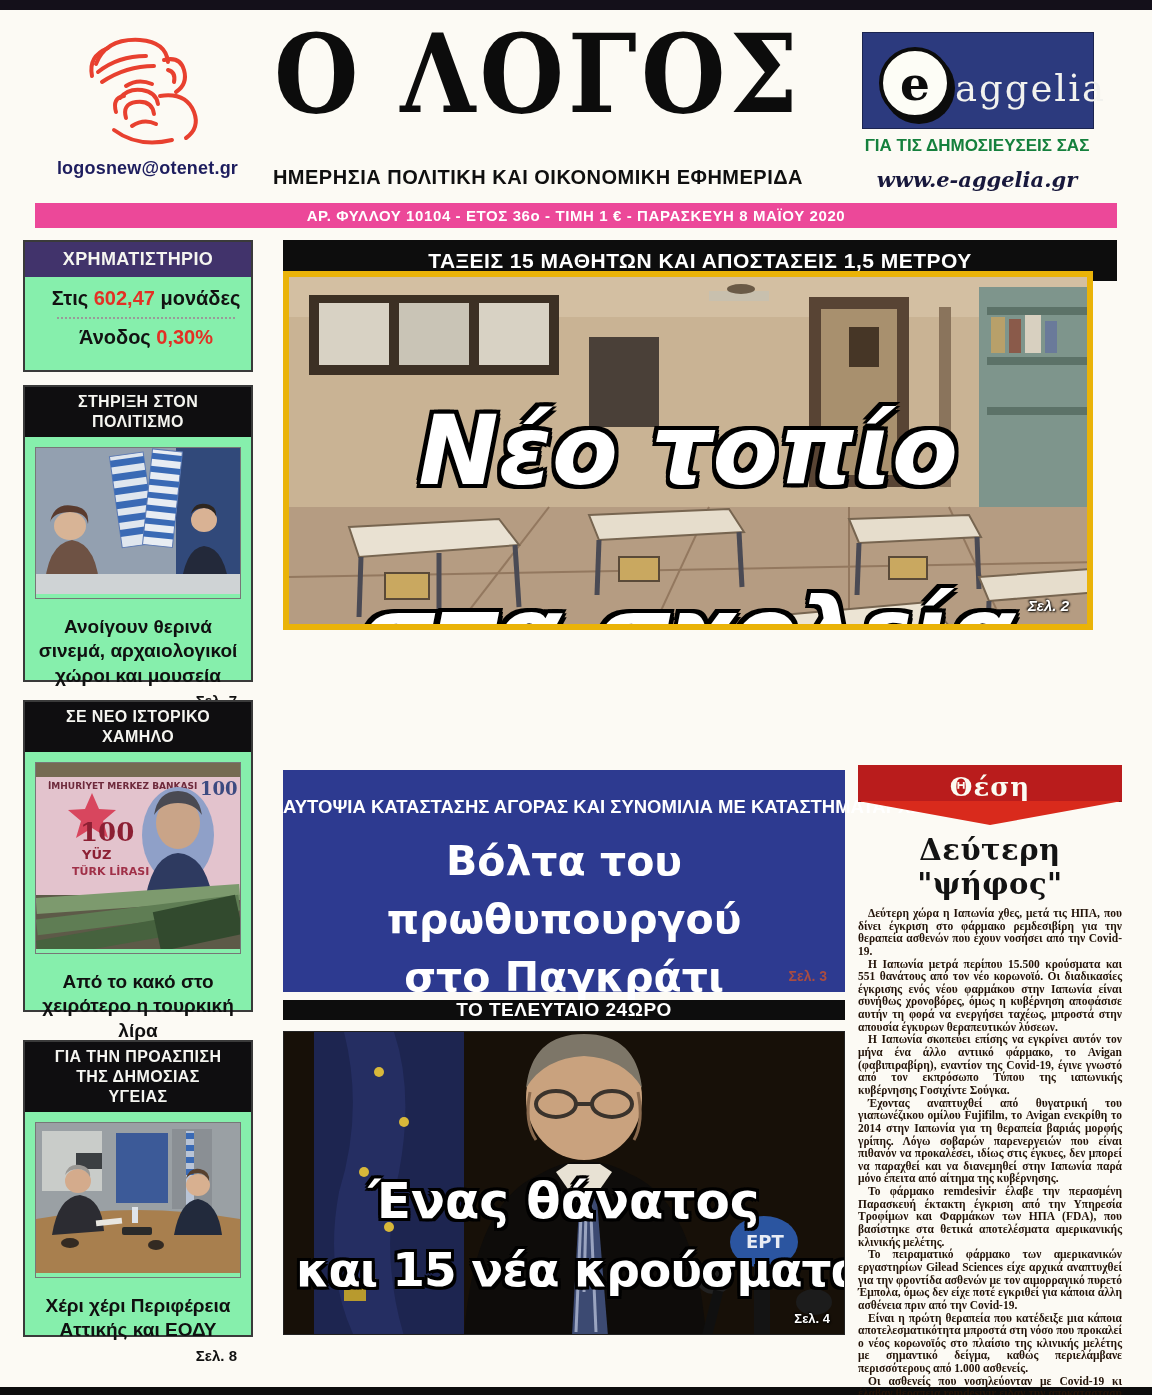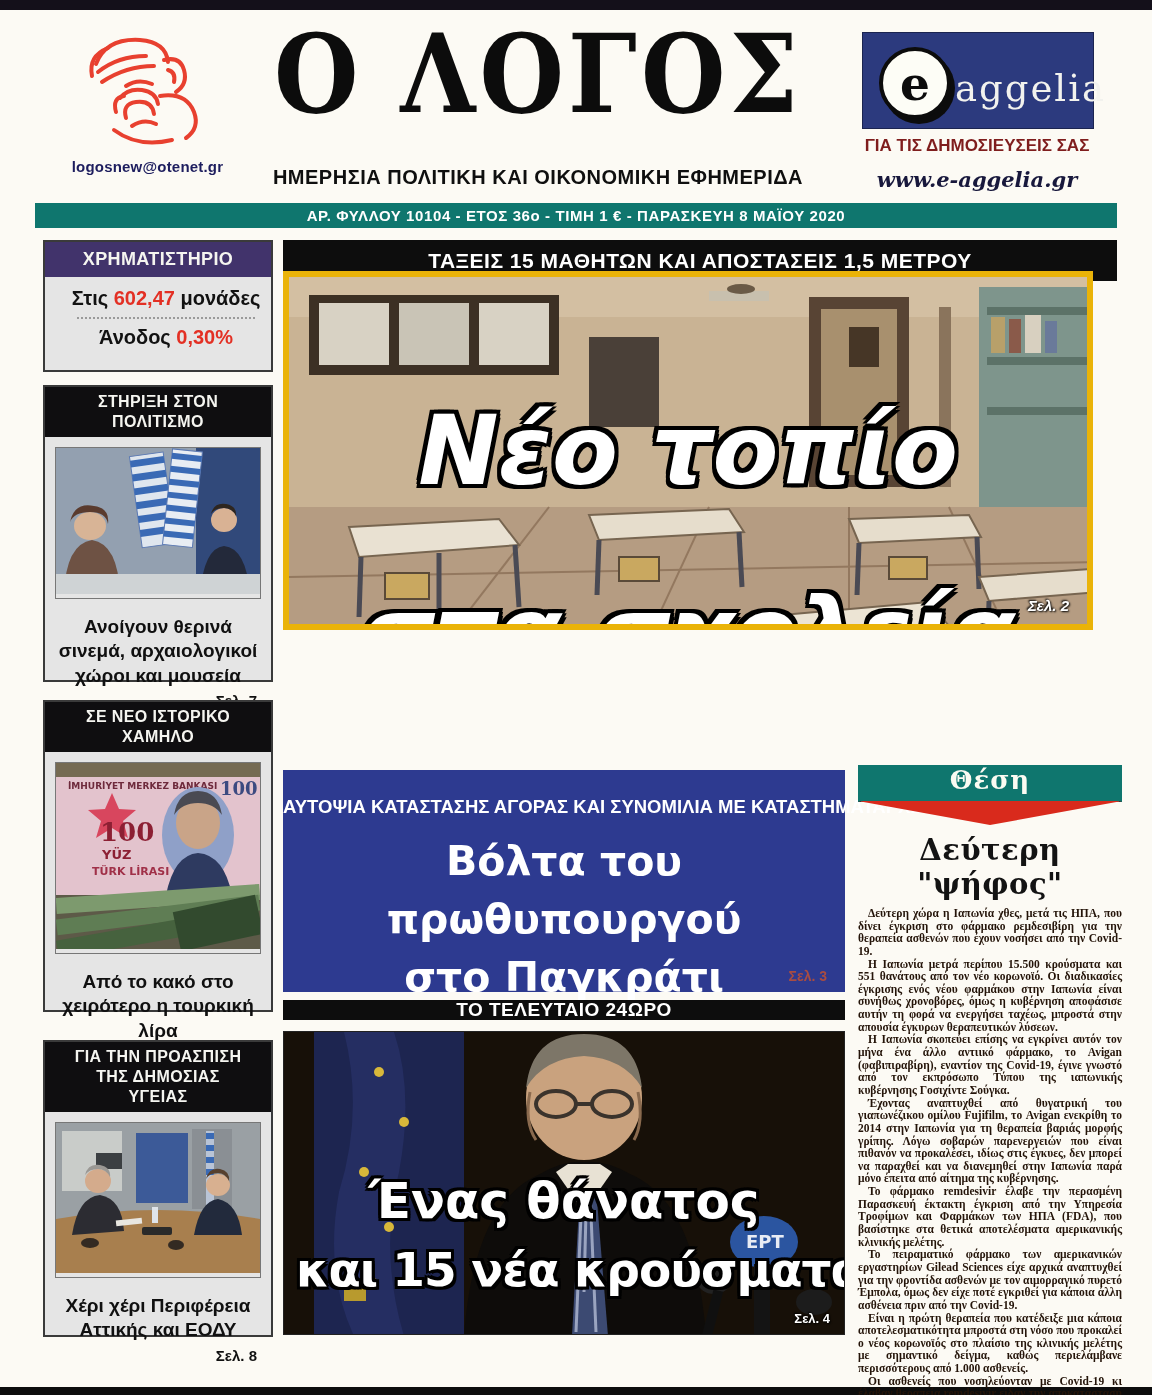--- a/index.html
+++ b/index.html
@@ -5,45 +5,45 @@
   html,body{margin:0;padding:0;}
   body{background:#e8e4dc;font-family:"Liberation Sans",sans-serif;}
   .page{position:relative;width:1152px;height:1395px;margin:0 auto;background:#fcfaf4;overflow:hidden;}
   .edge{position:absolute;left:0;right:0;background:#14101a;}
   .edge.top{top:0;height:10px;}
   .edge.bottom{bottom:0;height:8px;background:#0d0d0d;}
 
   
   .faces-logo{position:absolute;left:68px;top:26px;width:150px;height:128px;}
   .masthead-email{position:absolute;left:30px;top:158px;width:235px;text-align:center;
-    font-weight:bold;font-size:15px;color:#1d1d5e;letter-spacing:0.2px;}
+    font-weight:bold;font-size:18px;color:#1d1d5e;letter-spacing:0.2px;}
   .masthead-title{position:absolute;left:248px;top:10px;width:580px;text-align:center;
     font-family:"DejaVu Serif","Liberation Serif",serif;font-weight:bold;font-size:97px;
     color:#0c0c0c;letter-spacing:4px;transform:scaleY(1.12);transform-origin:top center;white-space:nowrap;}
   .masthead-subtitle{position:absolute;left:248px;top:166px;width:580px;text-align:center;
     font-weight:bold;font-size:20px;color:#0f0f0f;letter-spacing:0.5px;white-space:nowrap;}
   .ad-box{position:absolute;left:862px;top:32px;width:230px;height:95px;background:#2c3a7e;
     border:1px solid #1b2450;}
   .ad-circle{position:absolute;left:16px;top:14px;width:64px;height:64px;border-radius:50%;
     background:#fdfdf6;border:4px solid #0c0c0c;box-shadow:4px 5px 0 #0c0c0c;
     display:flex;align-items:center;justify-content:center;}
   .ad-e{font-family:"DejaVu Serif","Liberation Serif",serif;font-weight:bold;font-size:47px;color:#0c0c0c;line-height:1;}
   .ad-word{position:absolute;left:92px;top:34px;font-family:"DejaVu Serif","Liberation Serif",serif;
     font-size:37px;color:#f2f2ee;letter-spacing:2px;}
   .ad-tagline{position:absolute;left:852px;top:136px;width:250px;text-align:center;
-    font-weight:bold;font-size:17px;color:#7f1d1d;white-space:nowrap;}
+    font-weight:bold;font-size:17px;color:#15803d;white-space:nowrap;}
   .ad-url{position:absolute;left:852px;top:167px;width:250px;text-align:center;
     font-family:"DejaVu Serif","Liberation Serif",serif;font-style:italic;font-weight:bold;
     font-size:21px;color:#18183c;}
-  .issue-bar{position:absolute;left:35px;top:203px;width:1082px;height:25px;background:#0f766e;
+  .issue-bar{position:absolute;left:35px;top:203px;width:1082px;height:25px;background:#ec4899;
     display:flex;align-items:center;justify-content:center;}
   .issue-bar span{color:#fff;font-weight:bold;font-size:15px;letter-spacing:0.6px;}
 
   
-  .sbox{position:absolute;left:43px;width:230px;background:#e5e5e5;border:2px solid #3a3a3a;box-sizing:border-box;}
+  .sbox{position:absolute;left:23px;width:230px;background:#86efac;border:2px solid #3a3a3a;box-sizing:border-box;}
   .sbox .shead{background:#0f0e10;color:#f5f5f0;font-weight:bold;text-align:center;
     font-size:16px;letter-spacing:0.4px;padding:5px 20px;line-height:1.25;}
   .sbox .sphoto{margin:10px 10px 8px 10px;border:1px solid #777;}
   .sbox .stitle{font-weight:bold;font-size:19px;text-align:center;color:#101010;
     line-height:1.28;padding:8px 6px 0 6px;}
   .sbox .spage{font-weight:bold;font-size:15px;text-align:right;color:#101010;padding:4px 14px 8px 0;}
   .stock-box{top:240px;height:132px;}
   .stock-box .shead{background:#41336b;font-size:18px;padding:6px 4px;}
   .stock-body{padding:10px 8px 0 24px;text-align:center;}
   .stock-line{font-weight:bold;font-size:20px;color:#121212;white-space:nowrap;}
@@ -80,21 +80,21 @@
 
   .last-photo{position:absolute;left:283px;top:1031px;width:562px;height:304px;overflow:hidden;border:1px solid #222;box-sizing:border-box;}
   .last-l1{top:140px;font-size:50px;}
   .last-l2{top:210px;font-size:47px;letter-spacing:-1px;padding-left:12px;}
   .last-l1,.last-l2{text-shadow:-3px -3px 0 #000,3px -3px 0 #000,-3px 3px 0 #000,3px 3px 0 #000,0 -3px 0 #000,0 3px 0 #000,-3px 0 0 #000,3px 0 0 #000;}
   .last-page{font-size:13px;bottom:8px;right:14px;}
 
   
   .op-col{position:absolute;left:858px;top:765px;width:264px;}
   .op-banner{position:relative;width:100%;}
-  .op-banner .bar{background:#0f766e;height:37px;display:flex;align-items:flex-start;justify-content:center;}
+  .op-banner .bar{background:#b91c1c;height:37px;display:flex;align-items:flex-end;justify-content:center;}
   .op-banner .bar span{color:#fbfbf2;font-family:"DejaVu Serif","Liberation Serif",serif;
     font-weight:bold;font-size:26px;letter-spacing:1px;}
   .op-banner .chevron{height:24px;background:#d92a1c;clip-path:polygon(0 0,100% 0,50% 100%);
     margin-top:-1px;border-left:3px solid #111;border-right:3px solid #111;box-sizing:border-box;}
   .op-title{text-align:center;font-family:"DejaVu Serif","Liberation Serif",serif;font-weight:bold;
     font-size:29px;color:#131313;margin:8px 0 6px 0;letter-spacing:0.5px;}
   .op-body{font-family:"Liberation Serif","DejaVu Serif",serif;font-weight:bold;font-size:11.5px;
     line-height:1.1;color:#241409;text-align:justify;}
   .op-body p{margin:0;text-indent:10px;}
 </style>

